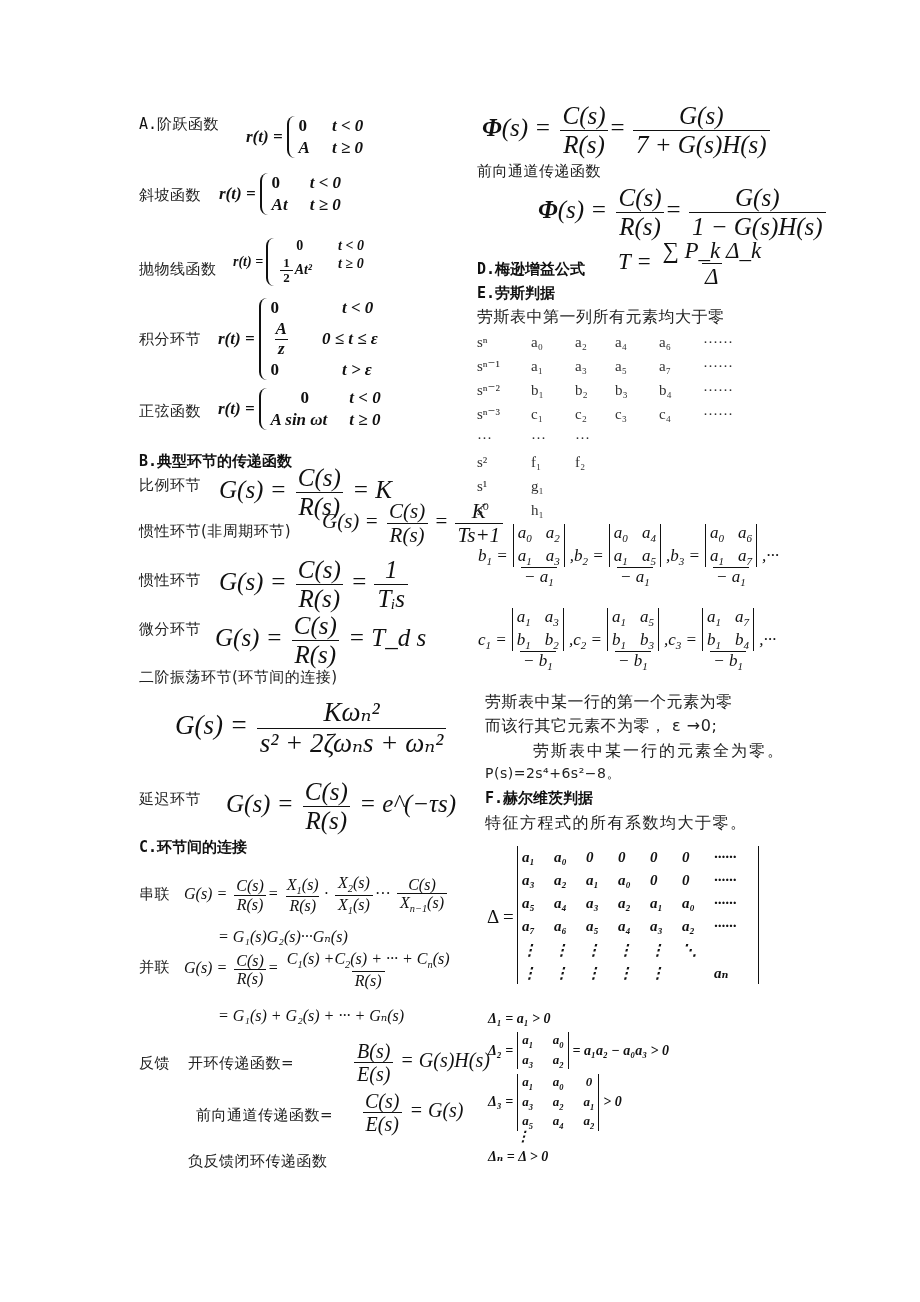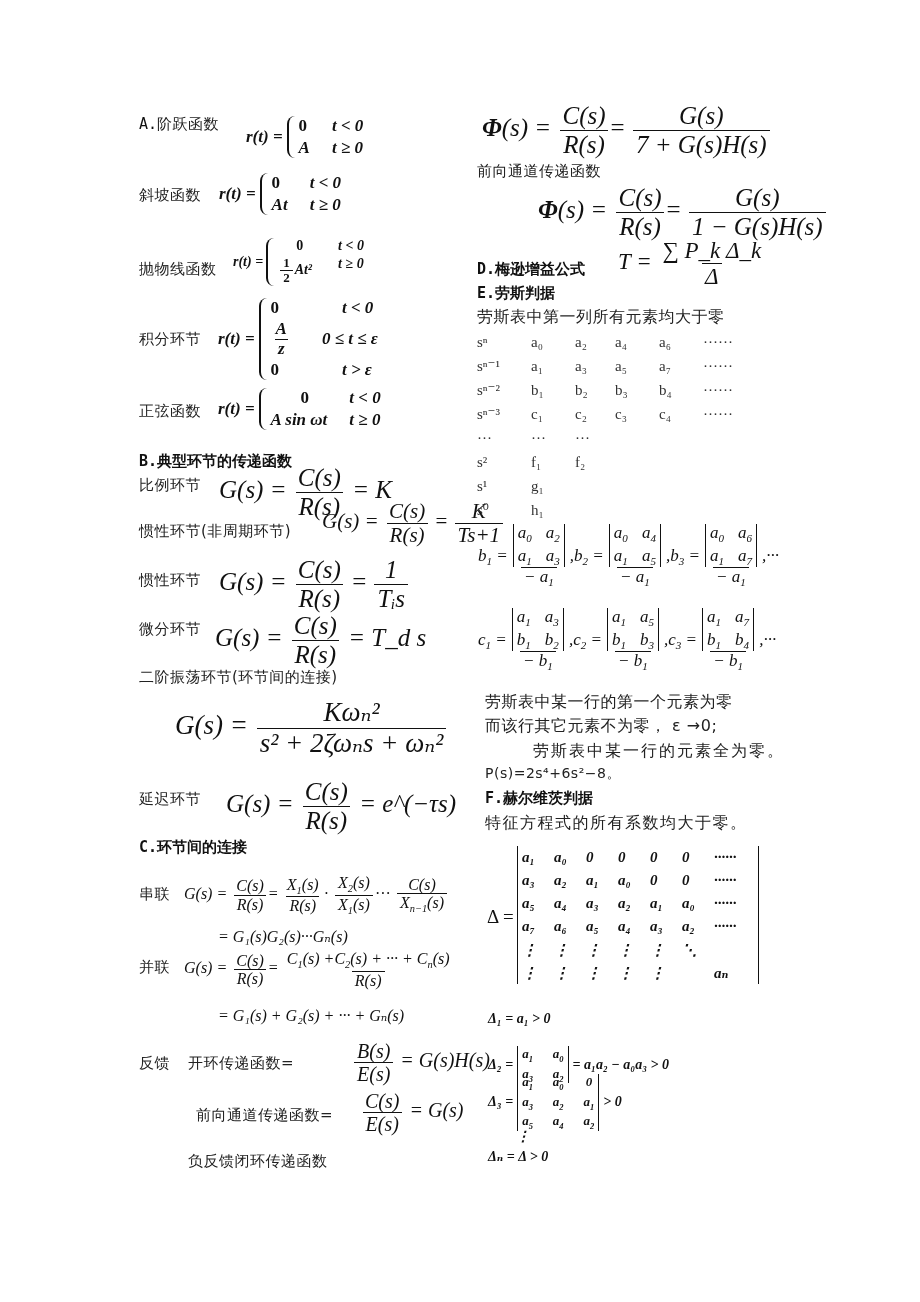--- a/index.html
+++ b/index.html
@@ -492,21 +492,21 @@
           <td>⋮</td>
           <td></td>
           <td style="text-align:left;">aₙ</td>
         </tr>
   </tbody>
     </table>
 </div>
 
 <div class="abs small-det" style="left:488px; top:1011px;">Δ₁ = a₁ &gt; 0</div>
 
-<div class="abs small-det" style="left:488px; top:1032px; display:flex; align-items:center;margin-top:14px;">
+<div class="abs small-det" style="left:488px; top:1032px; display:flex; align-items:center;">
   <span style="margin-right:4px;">Δ₂ =</span>
   <span class="det" style="grid-template-columns:auto auto; column-gap:20px; font-size:13px;">
     <span>a<sub>1</sub></span>
       <span>a<sub>0</sub></span>
     <span>a<sub>3</sub></span>
       <span>a<sub>2</sub></span>
   </span>
   <span style="margin-left:4px;">= a₁a₂ − a₀a₃ &gt; 0</span>
 </div>
 

